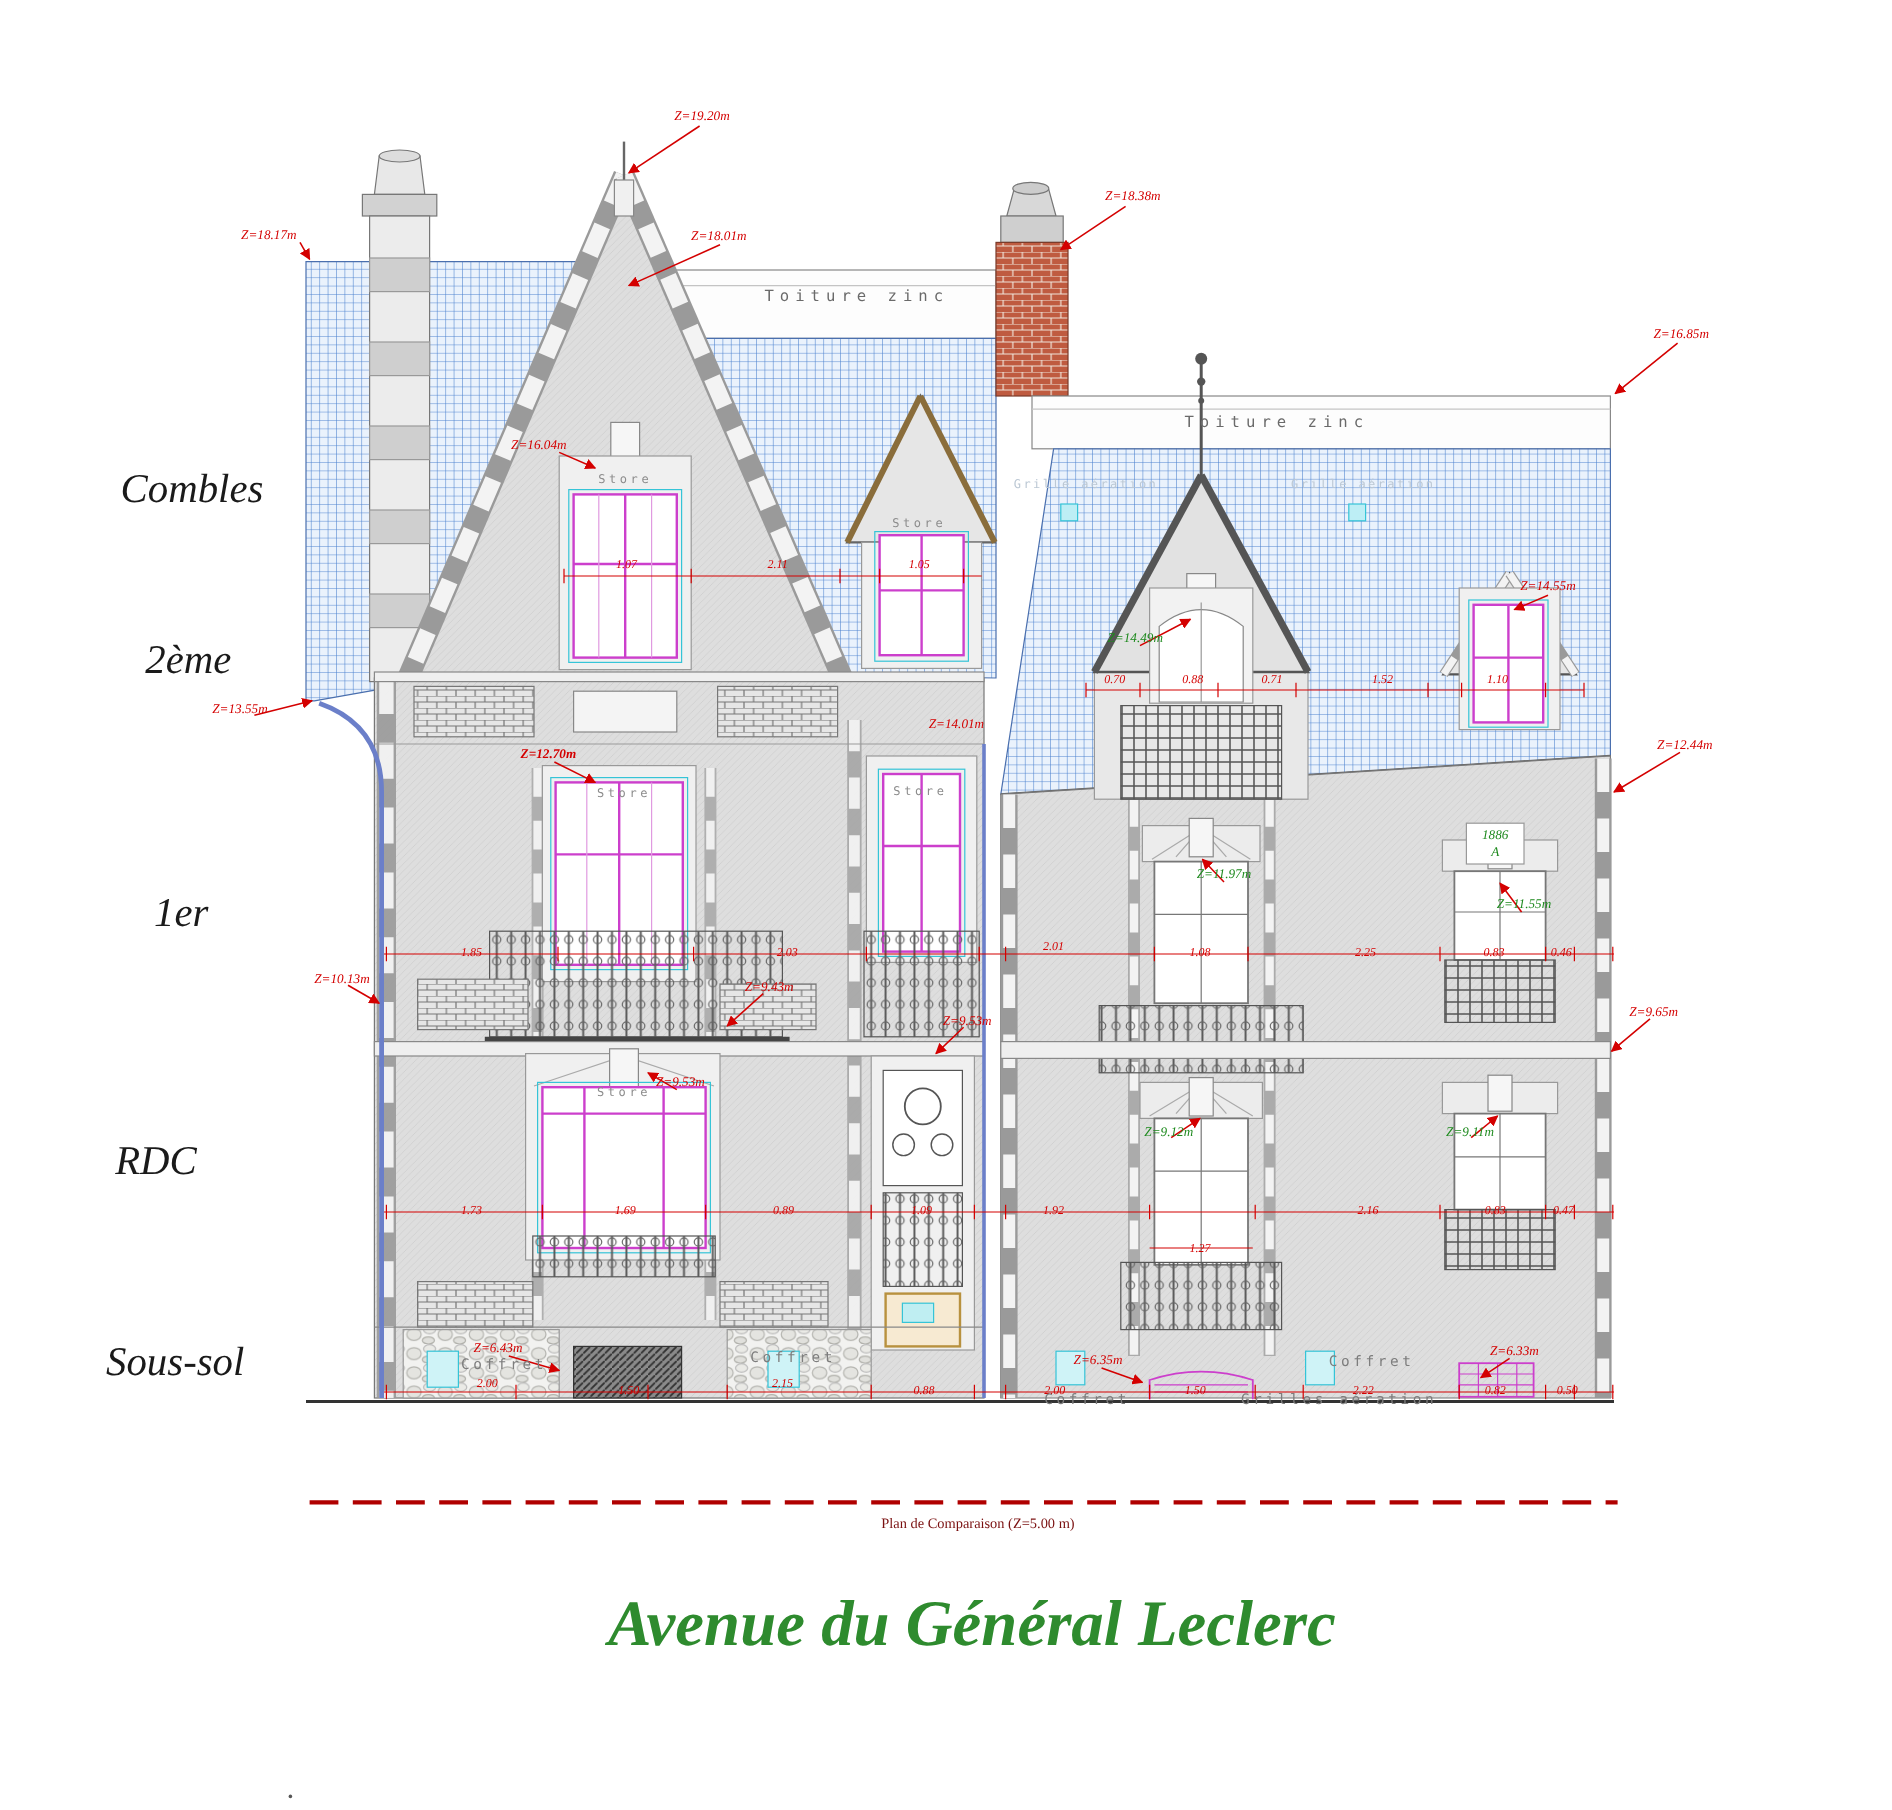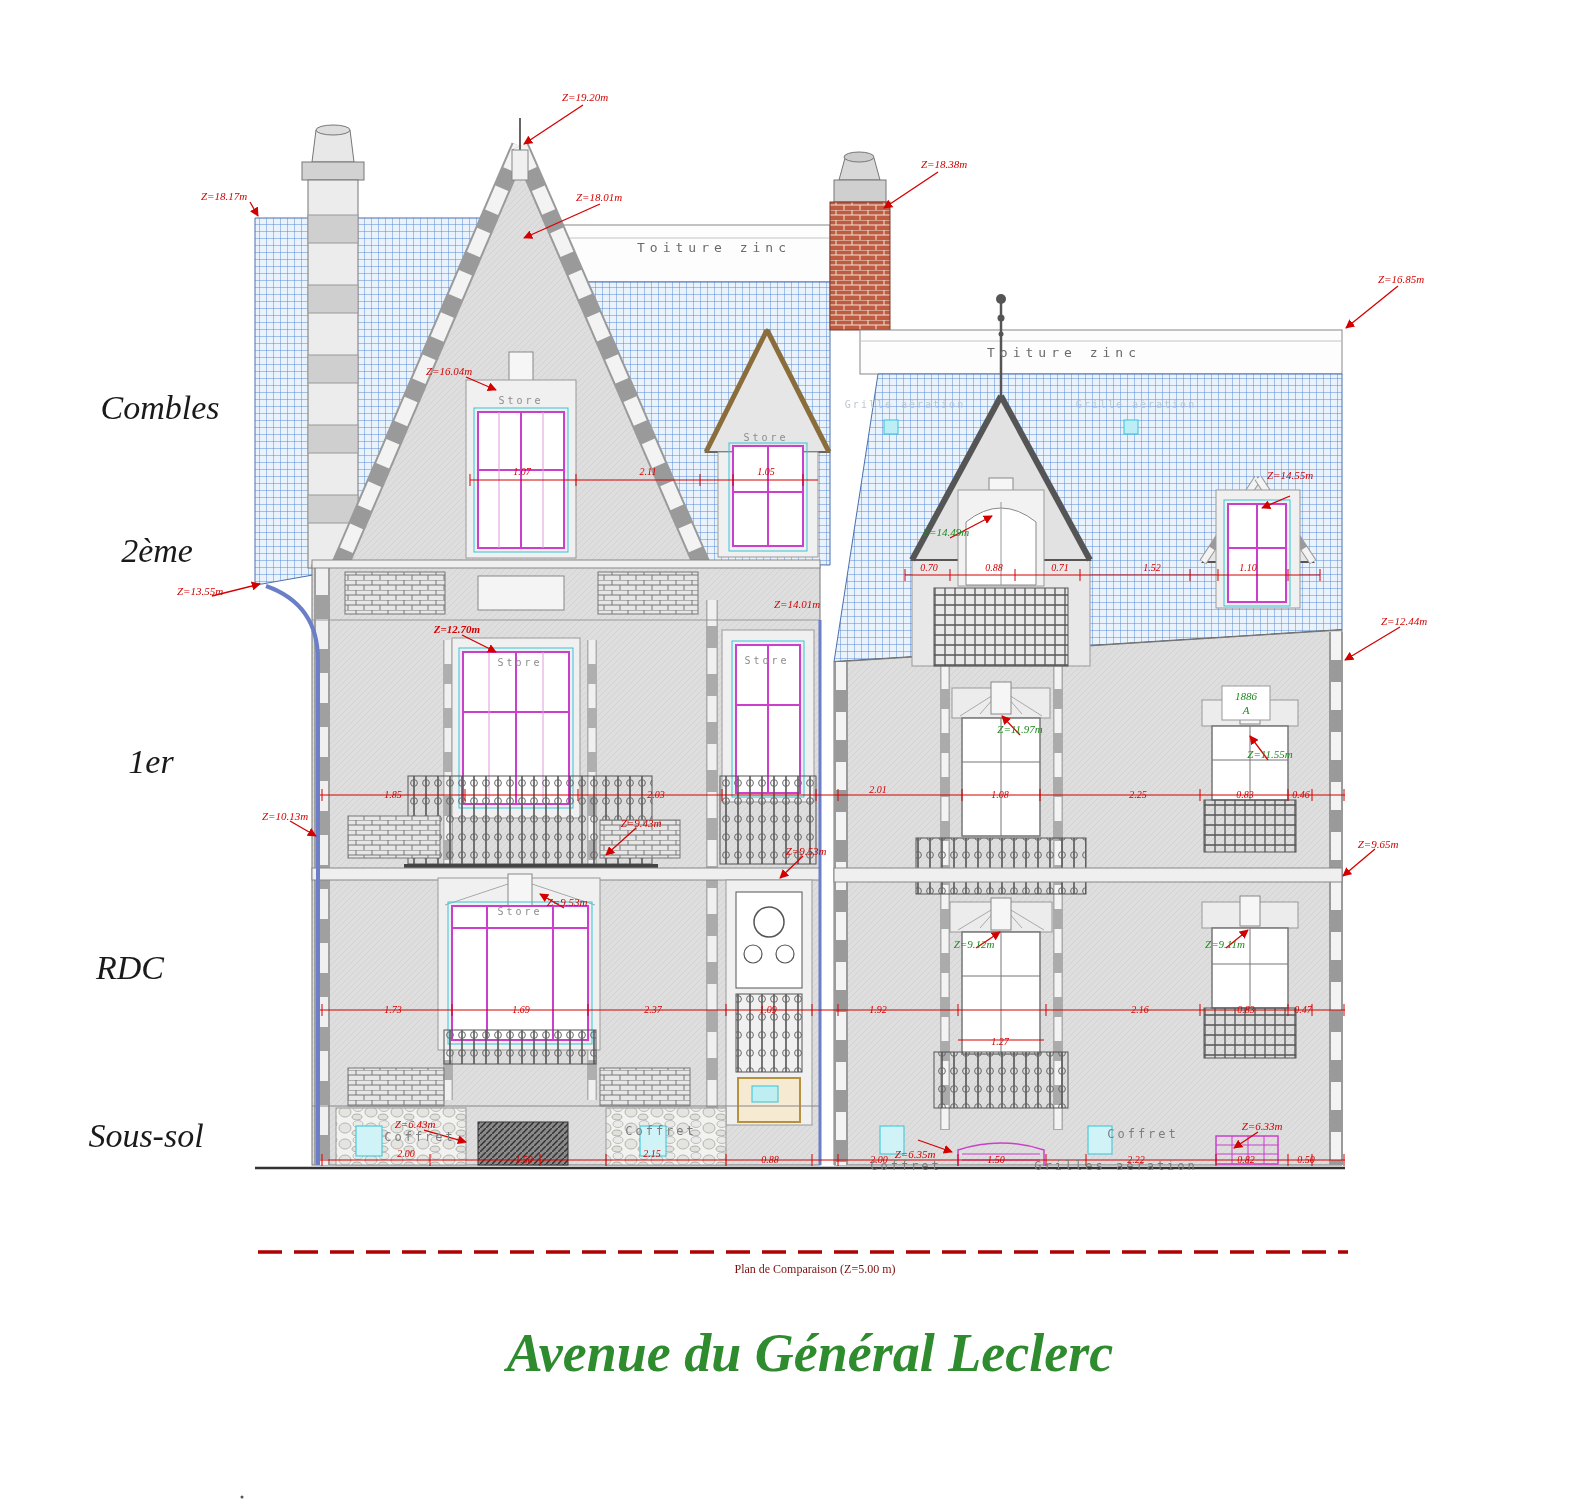--- a/index.html
+++ b/index.html
@@ -372,56 +372,56 @@
       <span class="ann floor" style="left: 157px; top: 551px;">2ème</span>
       <span class="ann floor" style="left: 151px; top: 762px;">1er</span>
       <span class="ann floor" style="left: 130px; top: 968px;">RDC</span>
       <span class="ann floor" style="left: 146px; top: 1136px;">Sous-sol</span>
       <span class="ann elev" style="left: 585px; top: 97px;">Z=19.20m</span>
       <span class="ann elev" style="left: 224px; top: 196px;">Z=18.17m</span>
       <span class="ann elev" style="left: 599px; top: 197px;">Z=18.01m</span>
       <span class="ann elev" style="left: 944px; top: 164px;">Z=18.38m</span>
       <span class="ann elev" style="left: 1401px; top: 279px;">Z=16.85m</span>
       <span class="ann elev" style="left: 449px; top: 371px;">Z=16.04m</span>
-      <span class="ann elev" style="left: 1290px; top: 475px; text-align: right;">Z=14.55m</span>
+      <span class="ann elev" style="left: 1290px; top: 489px; text-align: right;">Z=14.55m</span>
       <span class="ann elev green" style="left: 946px; top: 532px;">Z=14.49m</span>
       <span class="ann elev" style="left: 797px; top: 604px;">Z=14.01m</span>
       <span class="ann elev" style="left: 200px; top: 591px;">Z=13.55m</span>
       <span class="ann elev" style="left: 457px; top: 629px; font-weight: bold;">Z=12.70m</span>
       <span class="ann elev" style="left: 1404px; top: 621px;">Z=12.44m</span>
       <span class="ann elev green" style="left: 1020px; top: 729px;">Z=11.97m</span>
       <span class="ann elev green" style="left: 1270px; top: 754px;">Z=11.55m</span>
       <span class="ann elev" style="left: 285px; top: 816px;">Z=10.13m</span>
       <span class="ann elev" style="left: 1378px; top: 844px;">Z=9.65m</span>
       <span class="ann elev" style="left: 806px; top: 851px;">Z=9.53m</span>
       <span class="ann elev" style="left: 567px; top: 902px;">Z=9.53m</span>
       <span class="ann elev" style="left: 641px; top: 823px;">Z=9.43m</span>
       <span class="ann elev green" style="left: 974px; top: 944px; text-align: center;">Z=9.12m</span>
       <span class="ann elev green" style="left: 1225px; top: 944px;">Z=9.11m</span>
       <span class="ann elev" style="left: 415px; top: 1124px;">Z=6.43m</span>
-      <span class="ann elev" style="left: 915px; top: 1134px; margin-top: 20px;">Z=6.35m</span>
+      <span class="ann elev" style="left: 915px; top: 1134px;">Z=6.35m</span>
       <span class="ann elev" style="left: 1262px; top: 1126px;">Z=6.33m</span>
       <span class="ann dim" style="left: 522px; top: 471px;">1.07</span>
       <span class="ann dim" style="left: 648px; top: 471px;">2.11</span>
       <span class="ann dim" style="left: 766px; top: 471px;">1.05</span>
       <span class="ann dim" style="left: 929px; top: 567px;">0.70</span>
       <span class="ann dim" style="left: 994px; top: 567px;">0.88</span>
       <span class="ann dim" style="left: 1060px; top: 567px; text-align: center;">0.71</span>
       <span class="ann dim" style="left: 1152px; top: 567px;">1.52</span>
       <span class="ann dim" style="left: 1248px; top: 567px;">1.10</span>
       <span class="ann dim" style="left: 393px; top: 794px;">1.85</span>
       <span class="ann dim" style="left: 656px; top: 794px;">2.03</span>
       <span class="ann dim" style="left: 878px; top: 789px;">2.01</span>
       <span class="ann dim" style="left: 1000px; top: 794px;">1.08</span>
       <span class="ann dim" style="left: 1138px; top: 794px;">2.25</span>
       <span class="ann dim" style="left: 1245px; top: 794px;">0.83</span>
       <span class="ann dim" style="left: 1301px; top: 794px;">0.46</span>
       <span class="ann dim" style="left: 393px; top: 1009px;">1.73</span>
       <span class="ann dim" style="left: 521px; top: 1009px;">1.69</span>
-      <span class="ann dim" style="left: 653px; top: 1009px;">2.37</span>
+      <span class="ann dim" style="left: 653px; top: 1009px;">0.89</span>
       <span class="ann dim" style="left: 768px; top: 1009px;">1.09</span>
       <span class="ann dim" style="left: 878px; top: 1009px;">1.92</span>
       <span class="ann dim" style="left: 1000px; top: 1041px;">1.27</span>
       <span class="ann dim" style="left: 1140px; top: 1009px;">2.16</span>
       <span class="ann dim" style="left: 1246px; top: 1009px;">0.83</span>
       <span class="ann dim" style="left: 1303px; top: 1009px;">0.47</span>
       <span class="ann dim" style="left: 406px; top: 1153px;">2.00</span>
       <span class="ann dim" style="left: 524px; top: 1159px;">1.50</span>
       <span class="ann dim" style="left: 652px; top: 1153px;">2.15</span>
       <span class="ann dim" style="left: 770px; top: 1159px;">0.88</span>

